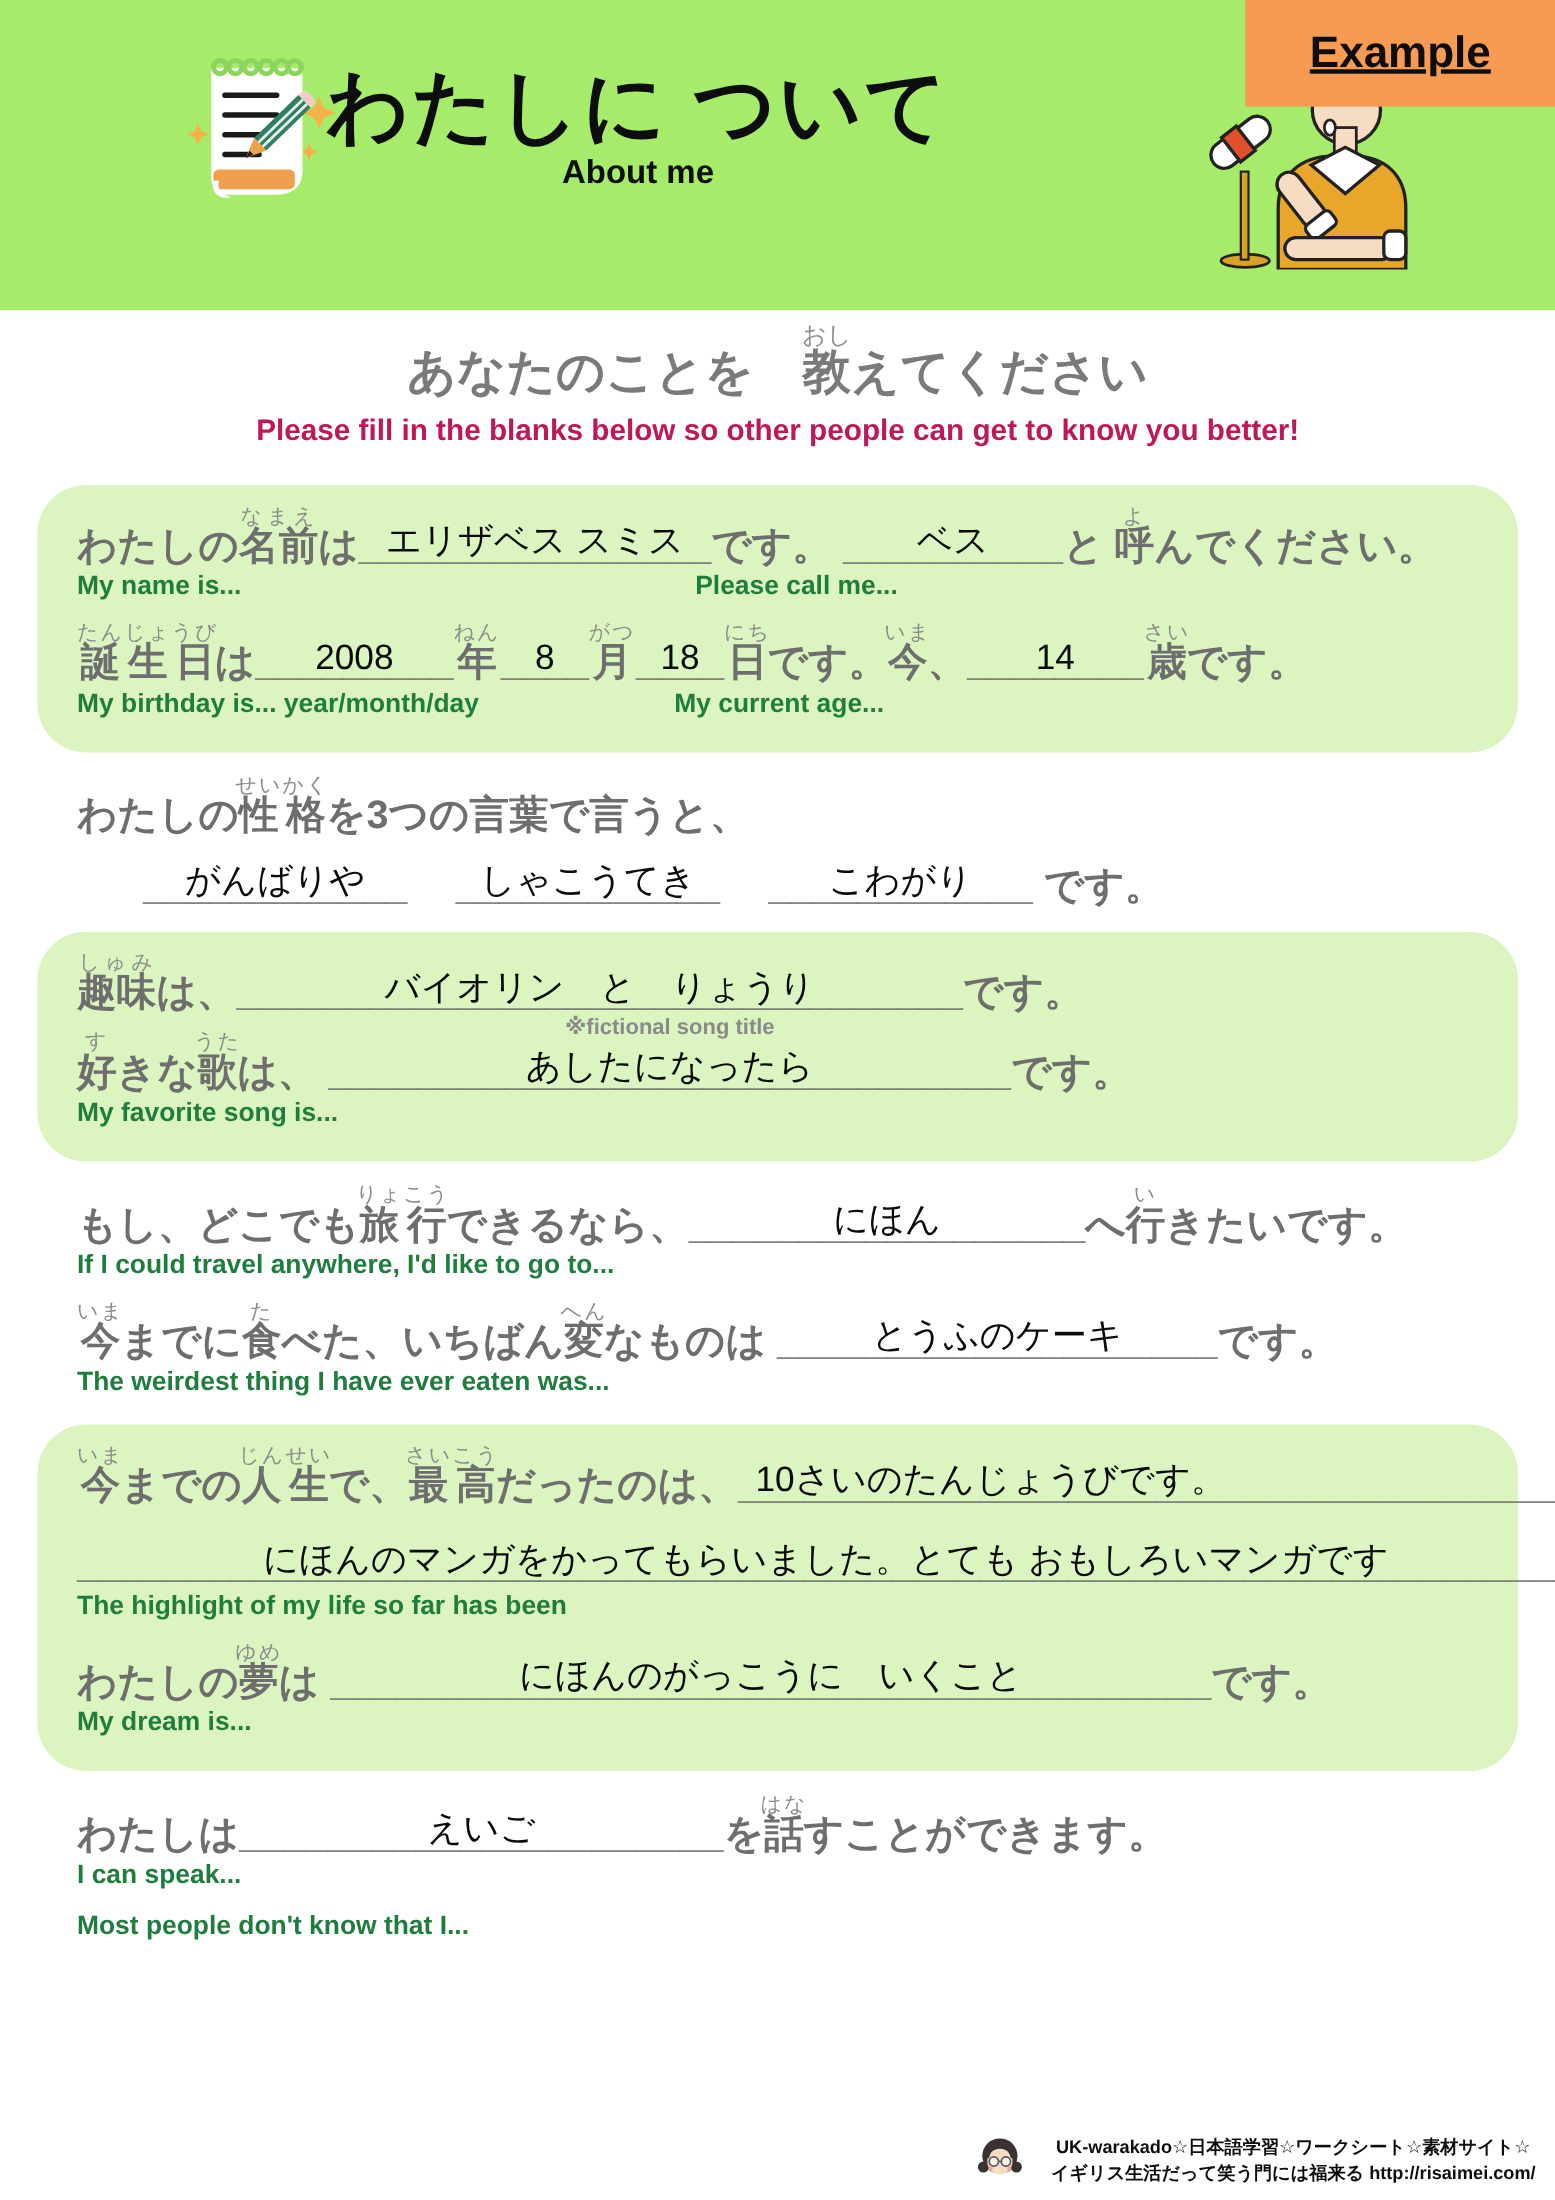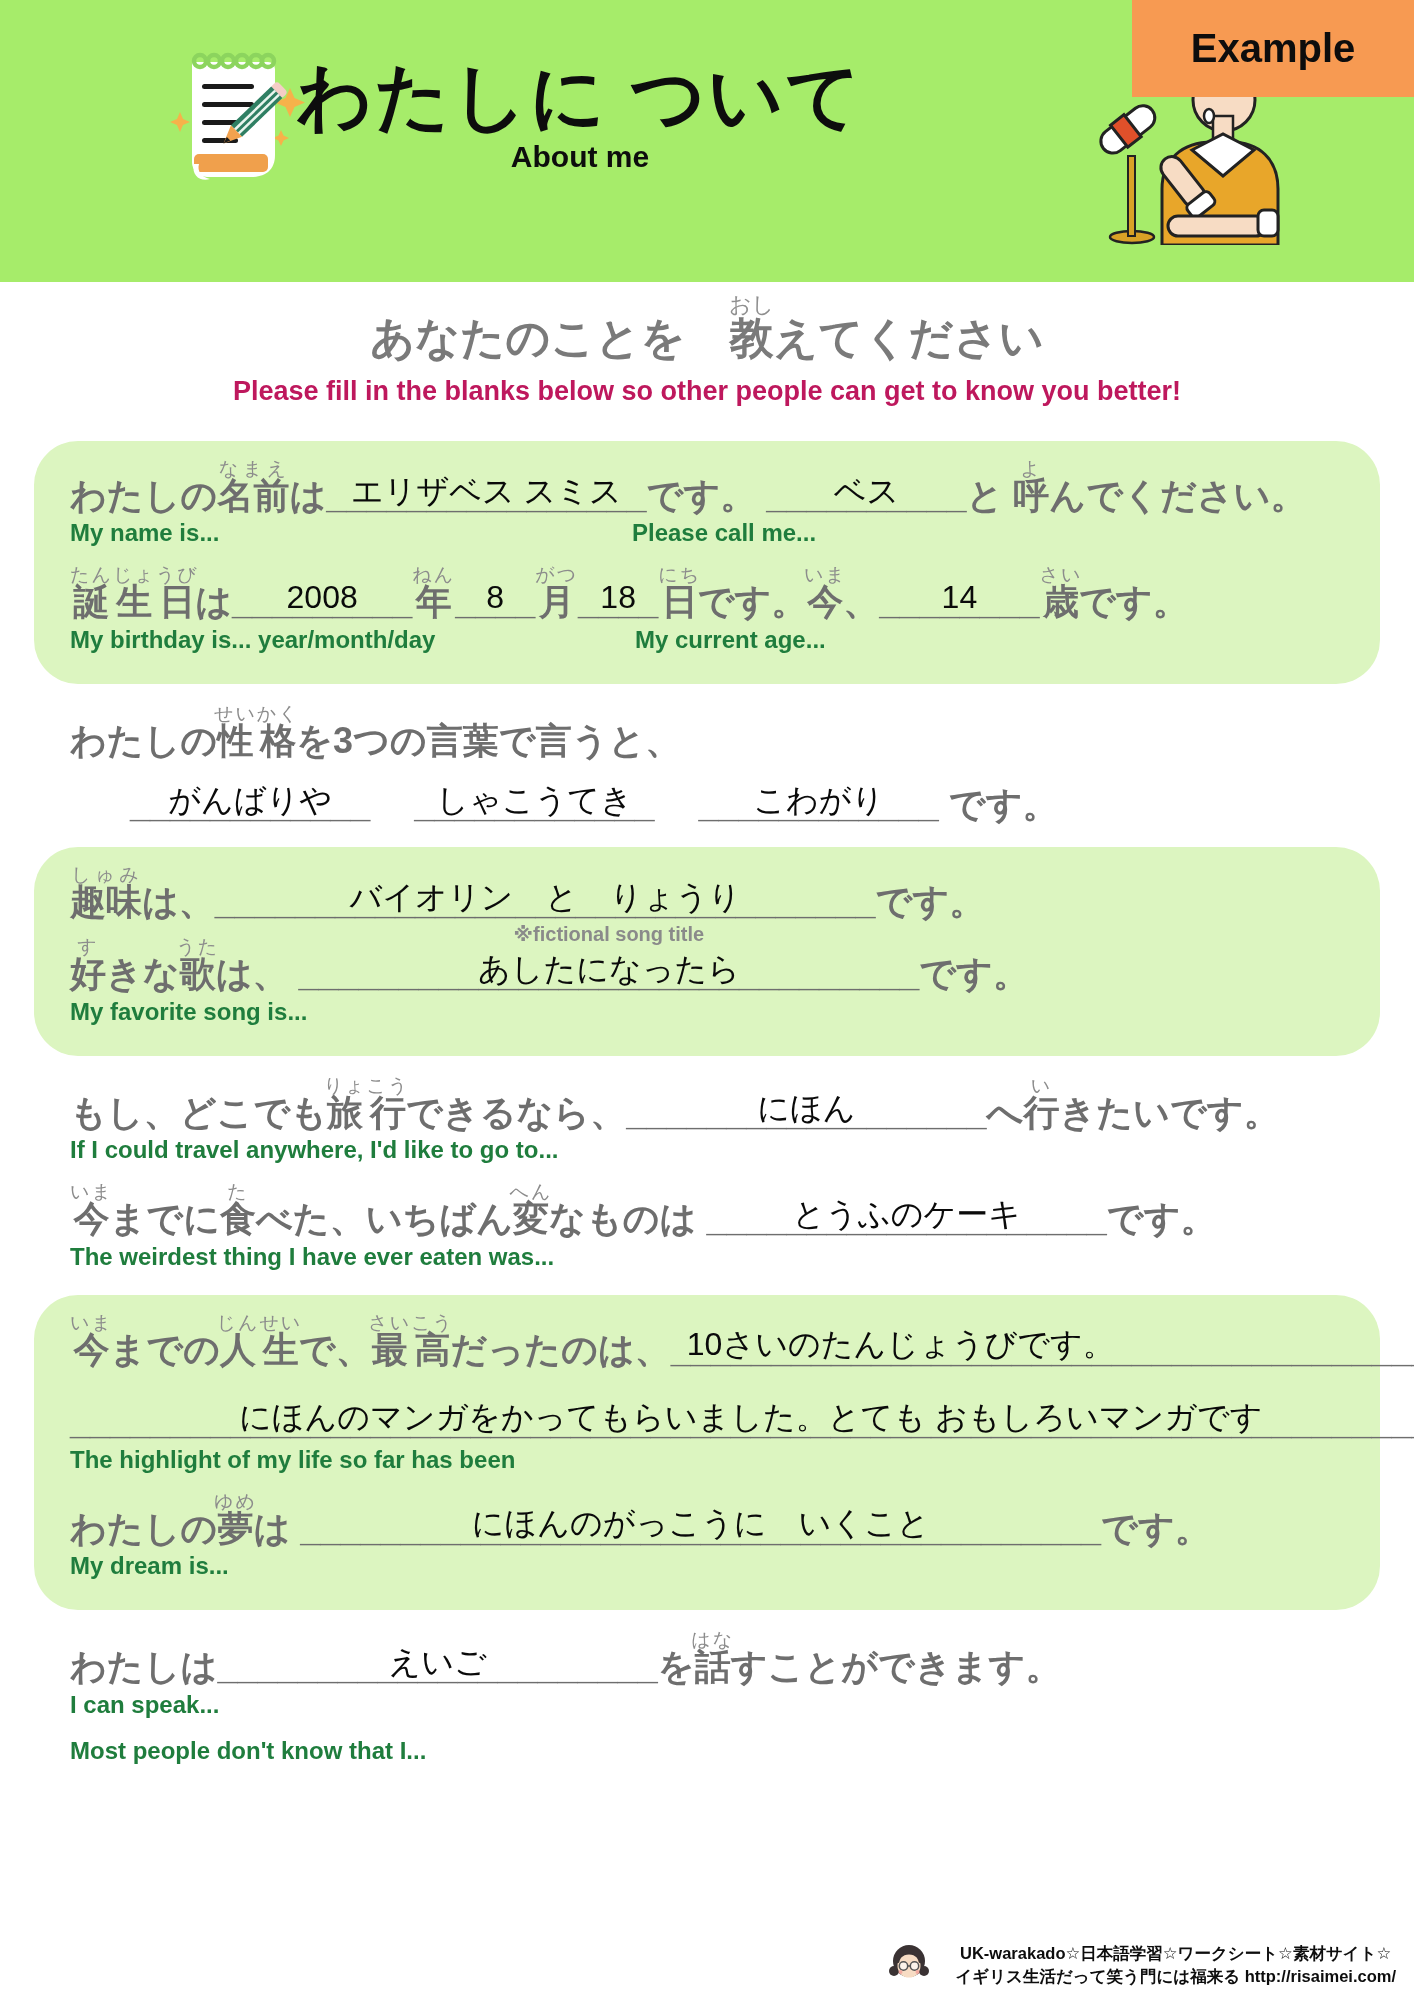--- a/index.html
+++ b/index.html
@@ -14,21 +14,21 @@
     font-family:"Liberation Sans","DejaVu Sans",sans-serif;
   }
   
   header{position:relative;width:1414px;height:282px;background:var(--hdr);}
   .title{position:absolute;left:295px;top:48px;width:570px;text-align:center;
     font-size:74px;font-weight:800;color:#0d0d0d;letter-spacing:2px;white-space:nowrap;}
   .about{position:absolute;left:295px;top:140px;width:570px;text-align:center;
     font-size:30px;font-weight:700;color:#0d0d0d;}
   .badge{position:absolute;top:0;right:0;width:282px;height:97px;background:var(--orange);
     display:flex;align-items:center;justify-content:center;
-    font-size:40px;font-weight:800;color:#0d0d0d;}
+    font-size:40px;font-weight:800;color:#0d0d0d;text-decoration:underline;}
   .hdr-icon{position:absolute;left:168px;top:46px;}
   .person{position:absolute;left:1066px;top:84px;}
   
   .heading{margin-top:12px;text-align:center;font-size:44px;font-weight:600;color:#7a7a7a;white-space:nowrap;}
   .heading rt{font-size:22px;color:#8f8f8f;font-weight:500;}
   .subheading{text-align:center;font-size:27px;font-weight:700;color:#be185d;margin-top:8px;margin-bottom:34px;}
   
   main{padding:0 34px;}
   .sec{margin-bottom:20px;}
   .sec.green{background:var(--box);border-radius:44px;padding:12px 36px 12px;}
@@ -120,21 +120,21 @@
 <main id="sections">
     <section class="sec green">
       <div class="jline">わたしの<ruby>名前<rt>なまえ</rt></ruby>は<span class="blank"><span class="u">________________</span><span class="a">エリザベス スミス</span></span>です。 <span class="blank"><span class="u">__________</span><span class="a">ベス</span></span>と <ruby>呼<rt>よ</rt></ruby>んでください。</div>
       <div class="ecap">
         <span style="left: 0px;">My name is...</span>
         <span style="left: 562px;">Please call me...</span>
       </div>
       <div class="jline"><ruby>誕生日<rt>たんじょうび</rt></ruby>は<span class="blank"><span class="u">_________</span><span class="a">2008</span></span><ruby>年<rt>ねん</rt></ruby><span class="blank"><span class="u">____</span><span class="a">8</span></span><ruby>月<rt>がつ</rt></ruby><span class="blank"><span class="u">____</span><span class="a">18</span></span><ruby>日<rt>にち</rt></ruby>です。<ruby>今<rt>いま</rt></ruby>、<span class="blank"><span class="u">________</span><span class="a">14</span></span><ruby>歳<rt>さい</rt></ruby>です。</div>
       <div class="ecap">
         <span style="left: 0px;">My birthday is... year/month/day</span>
-        <span style="left: 565px;">My current age...</span>
+        <span style="left: 543px;">My current age...</span>
       </div>
     </section>
     <section class="sec white">
       <div class="jline">わたしの<ruby>性格<rt>せいかく</rt></ruby>を3つの言葉で言うと、</div>
       <div class="jline" style="margin-top: 22px;"><span class="sp" style="width: 60px;"></span><span class="blank"><span class="u">____________</span><span class="a">がんばりや</span></span><span class="sp" style="width: 44px;"></span><span class="blank"><span class="u">____________</span><span class="a">しゃこうてき</span></span><span class="sp" style="width: 44px;"></span><span class="blank"><span class="u">____________</span><span class="a">こわがり</span></span> です。</div>
     </section>
     <section class="sec green">
       <div class="jline"><ruby>趣味<rt>しゅみ</rt></ruby>は、<span class="blank"><span class="u">_________________________________</span><span class="a">バイオリン　と　りょうり</span></span>です。</div>
       <div class="jline" style="margin-top: 14px;"><ruby>好<rt>す</rt></ruby>きな<ruby>歌<rt>うた</rt></ruby>は、 <span class="blank"><span class="u">_______________________________</span><span class="a">あしたになったら</span><span class="note">※fictional song title</span></span>です。</div>
       <div class="ecap">

